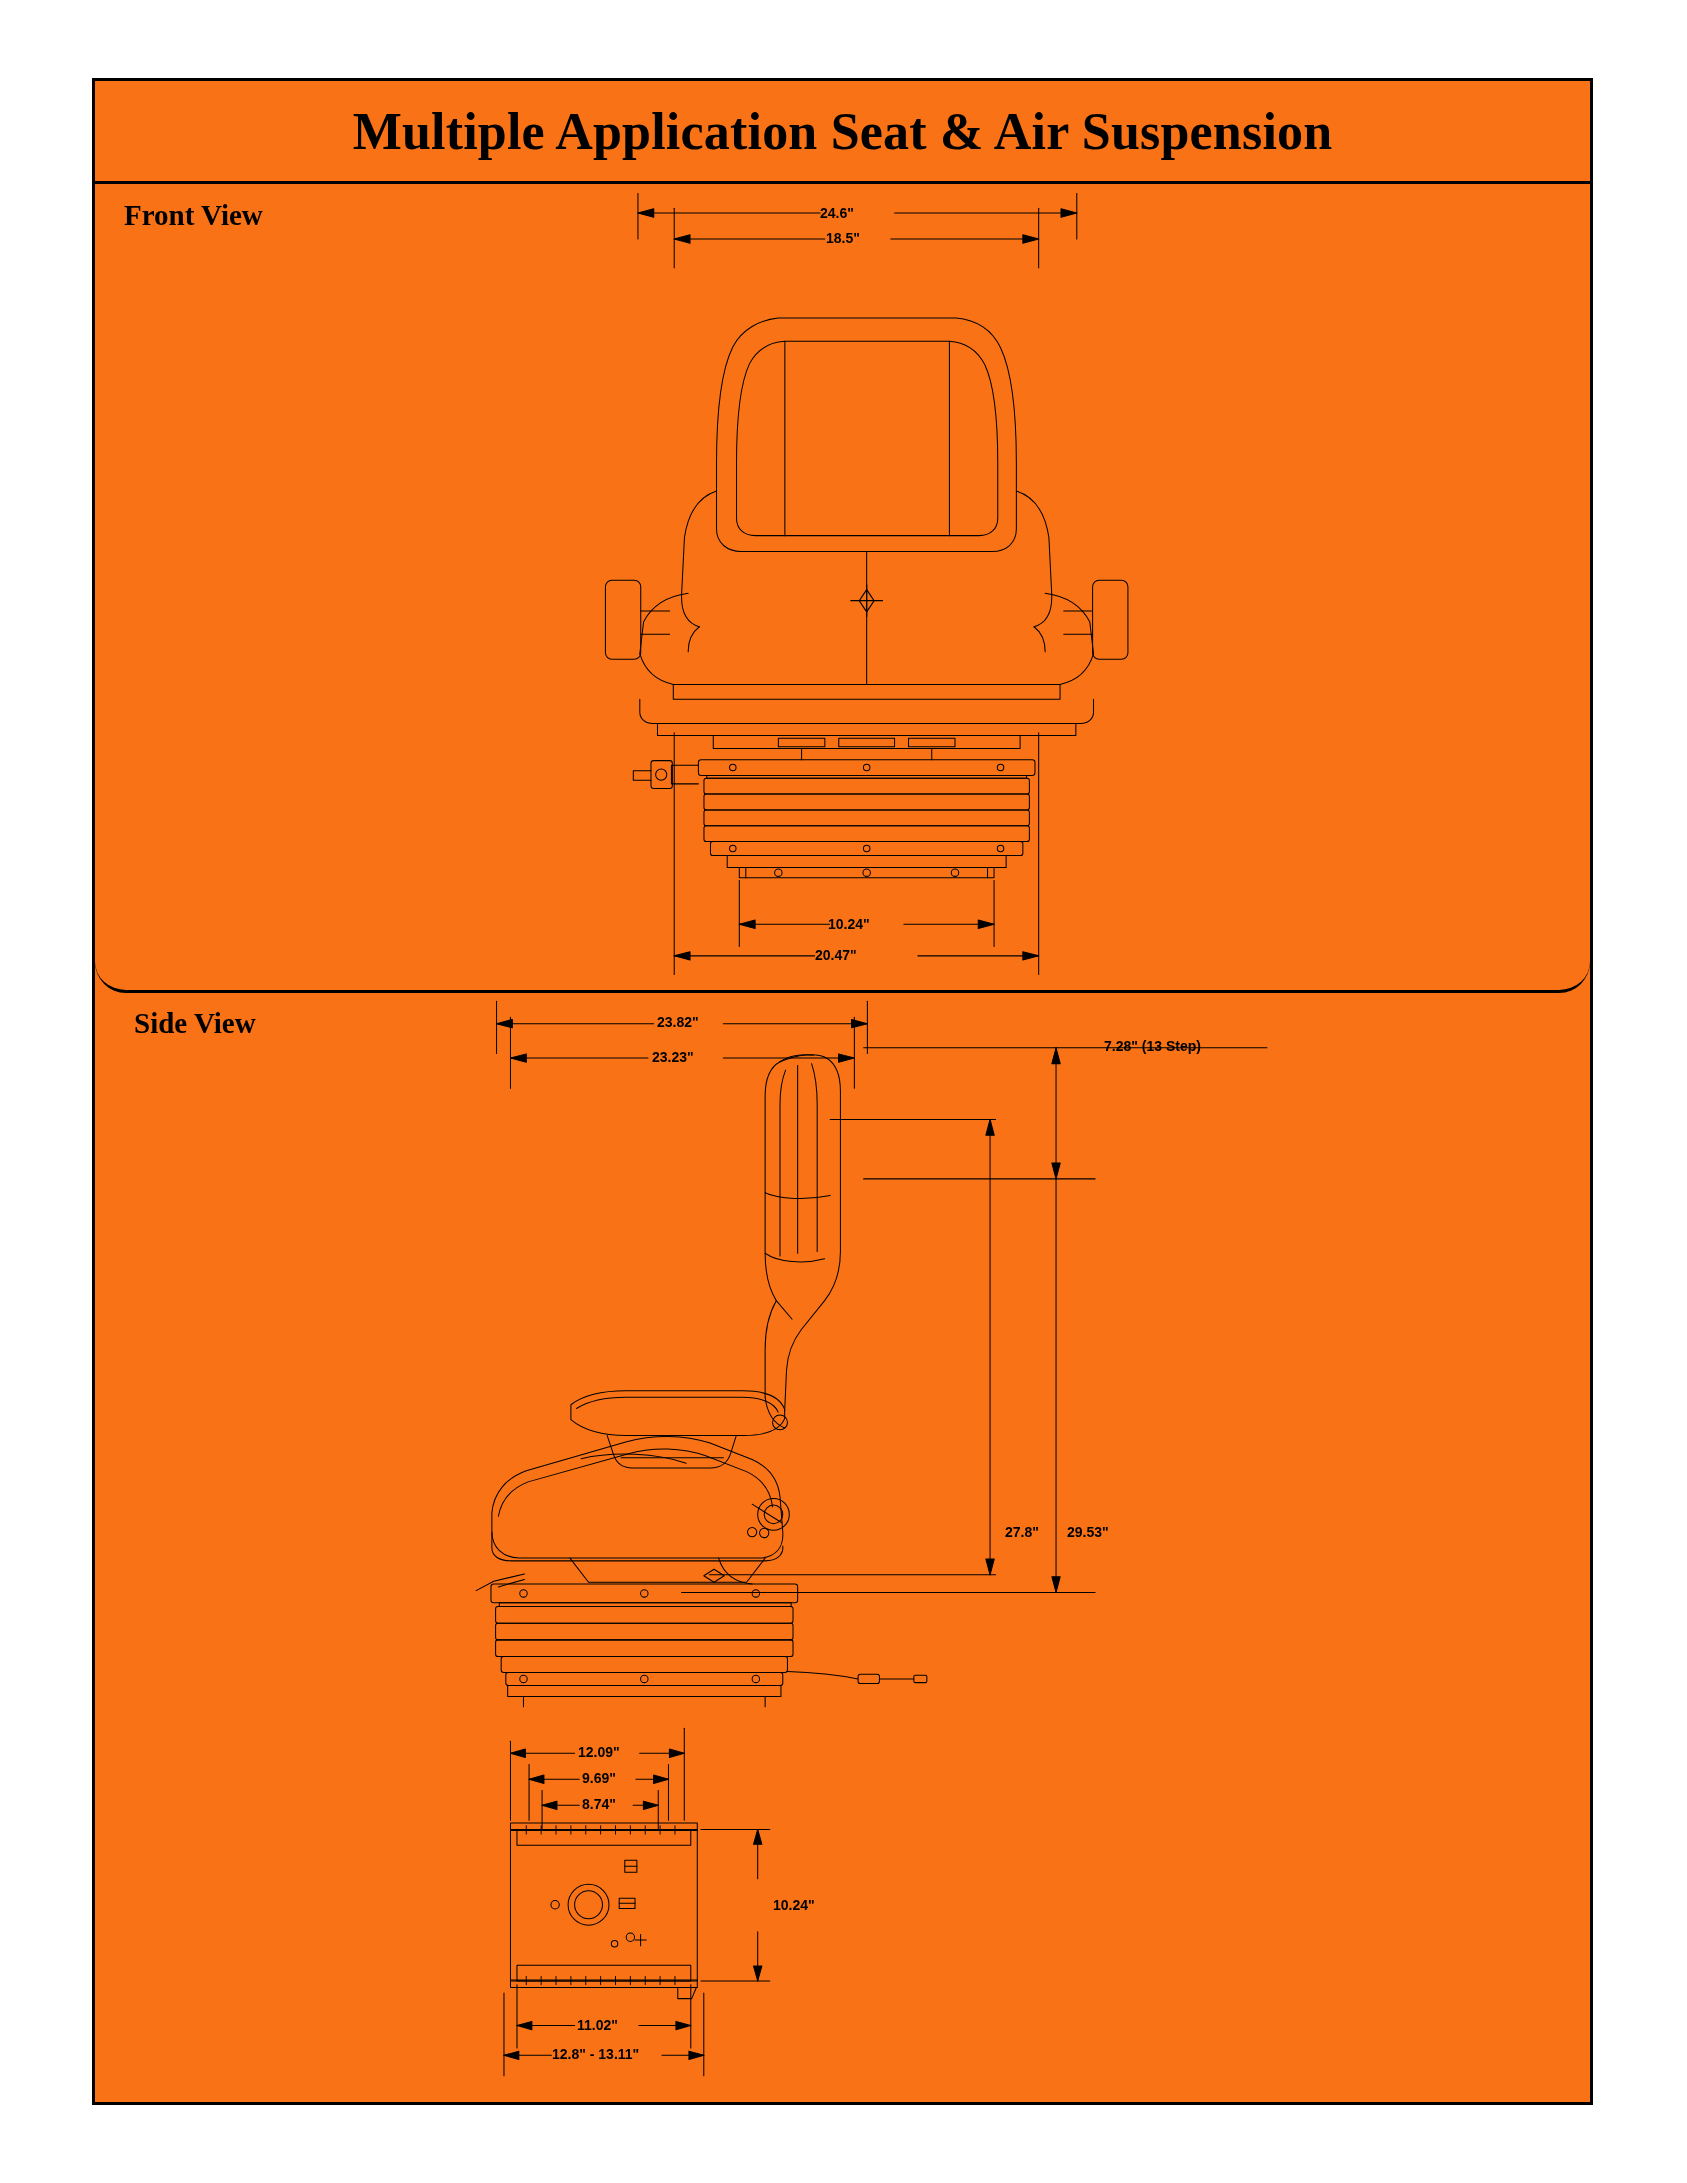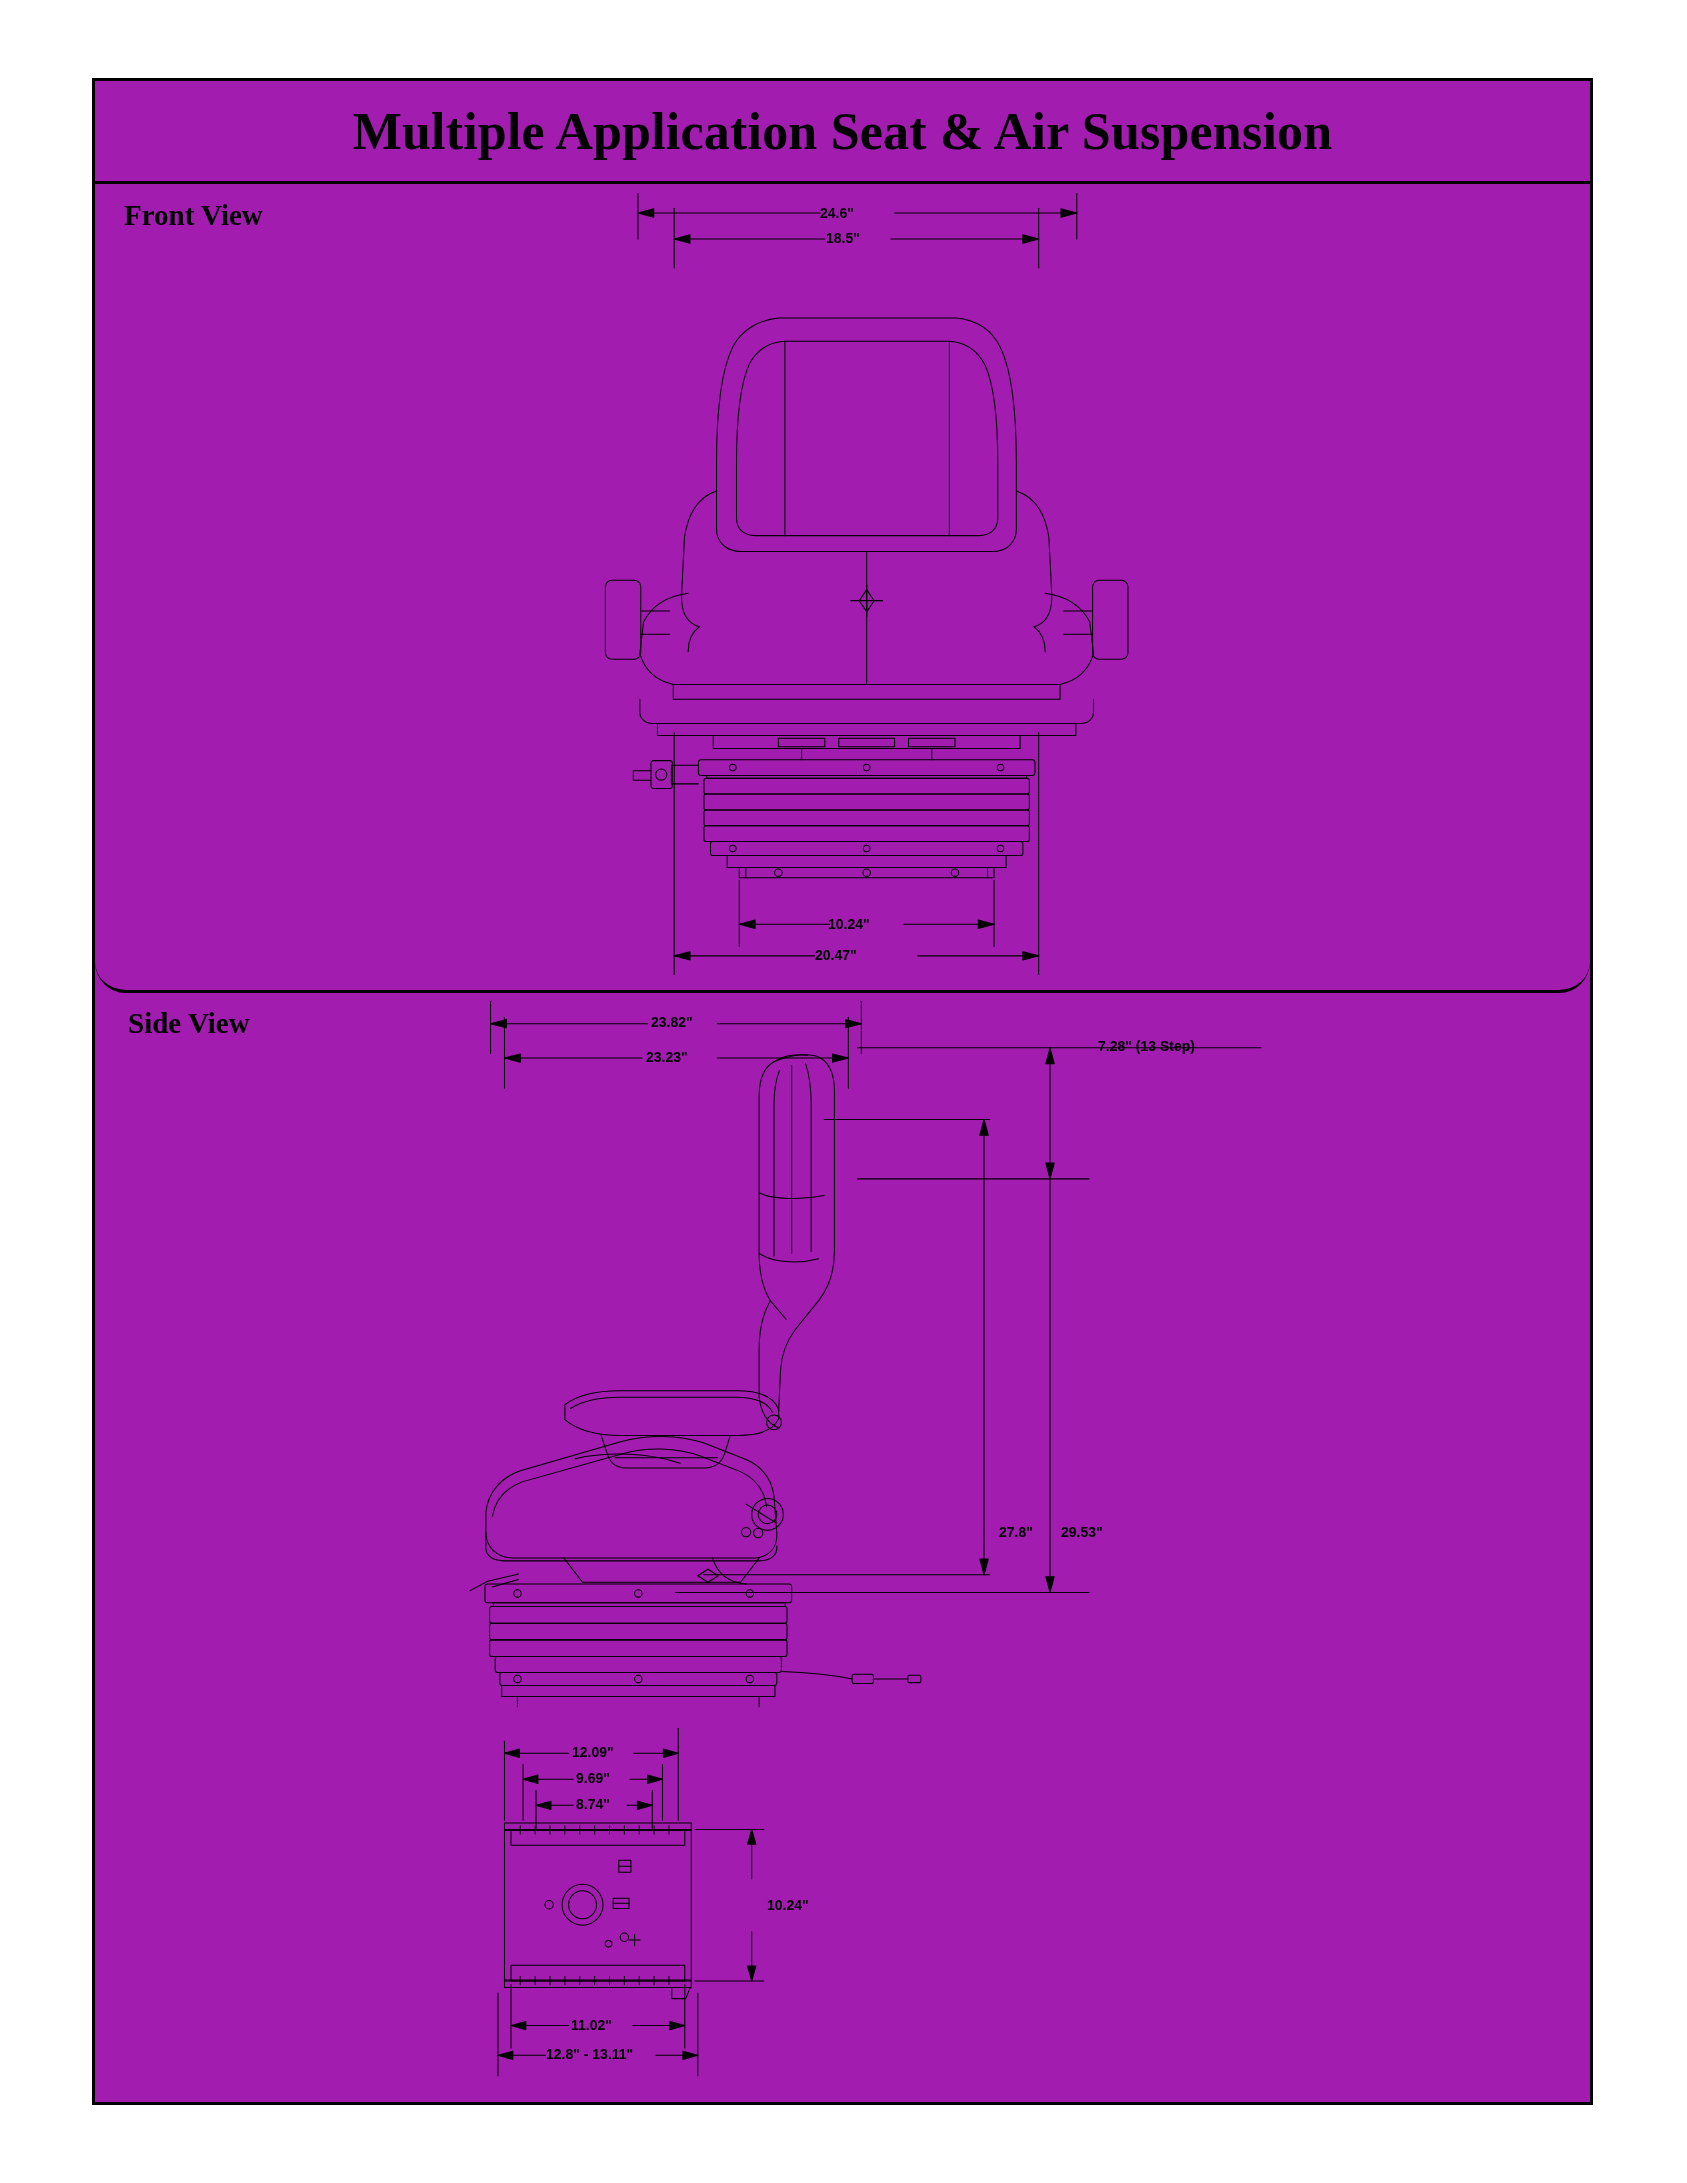--- a/index.html
+++ b/index.html
@@ -18,21 +18,21 @@
 
   
   .sheet {
     position: absolute;
     left: 92px;
     top: 78px;
     width: 1501px;
     height: 2027px;
     border: 3.3px solid #000;
     box-sizing: border-box;
-    background: #a21caf;
+    background: #f97316;
   }
 
   
   .title-band {
     position: absolute;
     left: 0;
     top: 0;
     width: 100%;
     height: 103px;
     border-bottom: 3.3px solid #000;
@@ -55,21 +55,21 @@
     left: 0;
     top: 103px;
     width: 100%;
     height: 809px;
     border-bottom: 3.3px solid #000;
     box-sizing: border-box;
     border-radius: 31px;
   }
   .panel-side {
     position: absolute;
-    left: 4px;
+    left: 10px;
     top: 912px;
     width: 100%;
     bottom: 0;
     box-sizing: border-box;
     padding-left: 36px;
   }
   .view-label {
     position: absolute;
     font-family: "Liberation Serif", serif;
     font-weight: bold;

